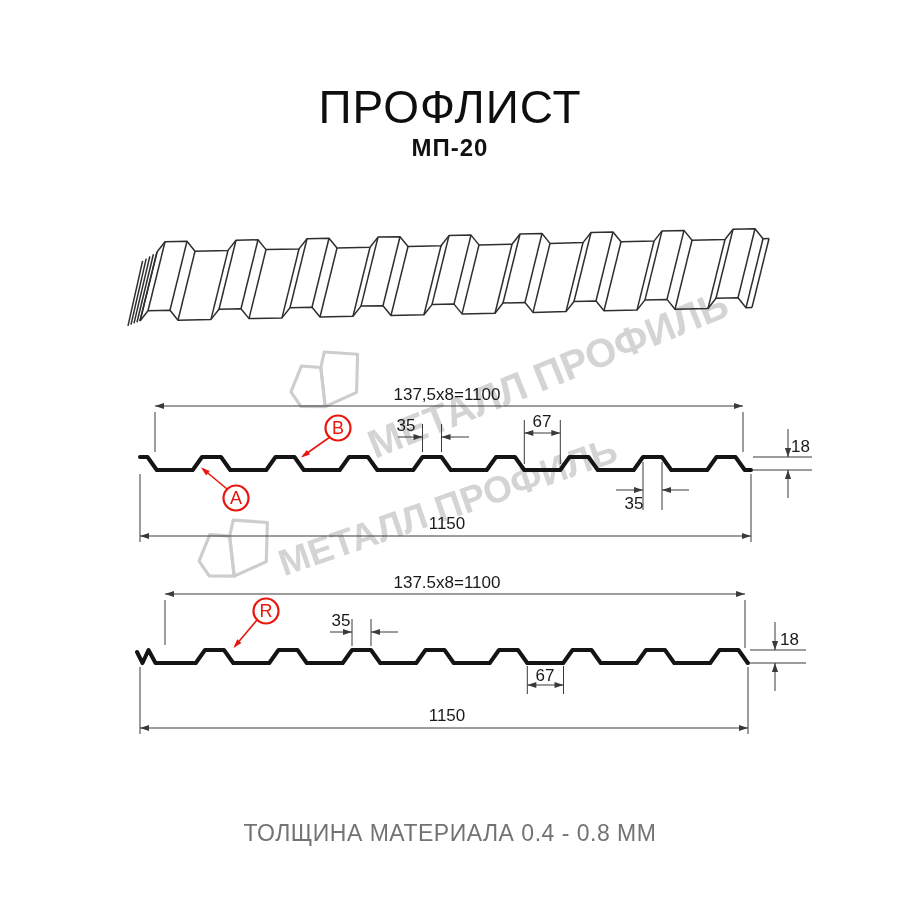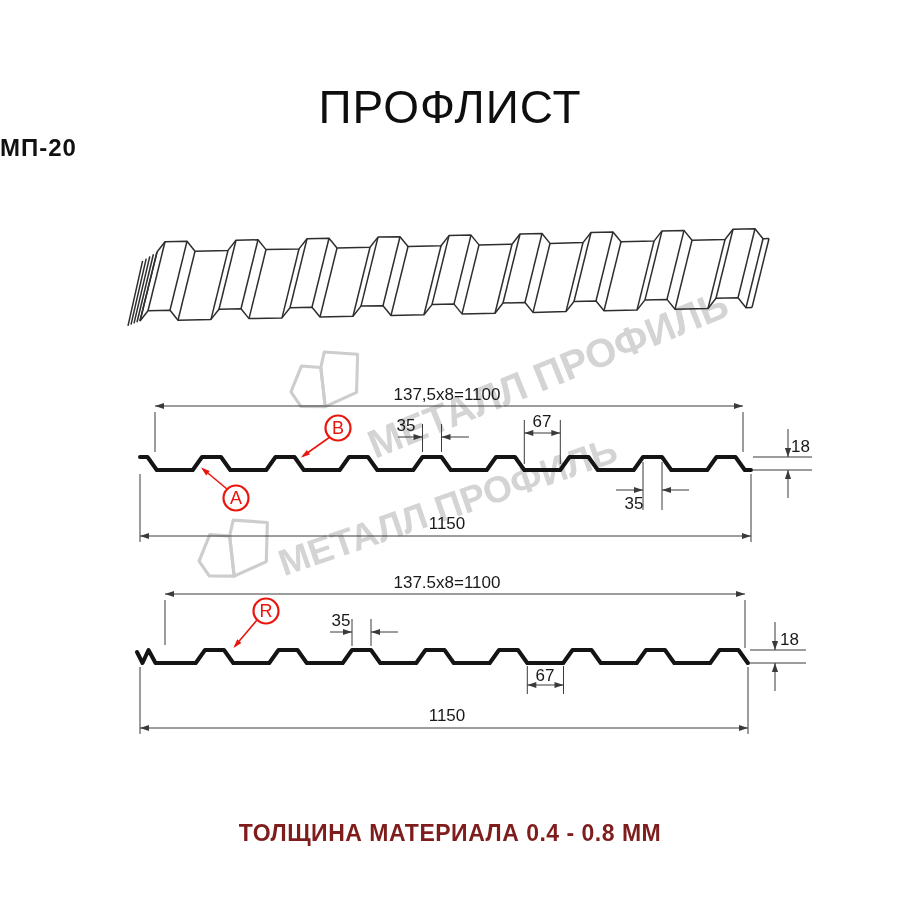--- a/index.html
+++ b/index.html
@@ -1,24 +1,24 @@
 <!DOCTYPE html>
 <html style="--red: #e8170e; --line: #141414; --wm: #d4d4d4;"><head>
 <meta charset="utf-8">
 <style>
   html,body{margin:0;padding:0;background:#fff;}
   .page{position:relative;width:900px;height:900px;background:#fff;overflow:hidden;
         font-family:"Liberation Sans",sans-serif;color:#141414;}
   .abs{position:absolute;}
   .title{left:0;top:80px;width:900px;text-align:center;font-size:46px;font-weight:normal;
          letter-spacing:1px;color:#0e0e0e;}
-  .subtitle{left:0;top:134px;width:900px;font-size:24px;font-weight:600;
+  .subtitle{left:0;top:134px;width:900px;text-align:center;font-size:24px;font-weight:600;
             letter-spacing:1px;color:#111;}
-  .footer{left:0;top:820px;width:900px;text-align:center;font-size:23px;font-weight:700;
-          letter-spacing:.5px;color:#7f1d1d;}
+  .footer{left:0;top:820px;width:900px;text-align:center;font-size:23px;font-weight:400;
+          letter-spacing:.5px;color:#737373;}
   .wmtext{color:var(--wm,#d4d4d4);font-weight:bold;white-space:nowrap;
           transform-origin:left center;}
   .wm1{left:370px;top:424px;font-size:40px;transform:rotate(-22deg);}
   .wm2{left:280px;top:544px;font-size:37px;transform:rotate(-19deg);}
   svg{overflow:visible;}
   svg text{font-family:"Liberation Sans",sans-serif;font-size:17px;fill:#191919;}
   .tmid{text-anchor:middle;}
   .profile{fill:none;stroke:var(--line,#141414);stroke-width:4;stroke-linejoin:round;stroke-linecap:round;}
   .thin{stroke:#3a3a3a;stroke-width:1;fill:none;}
   .arr{fill:#3a3a3a;stroke:none;}

